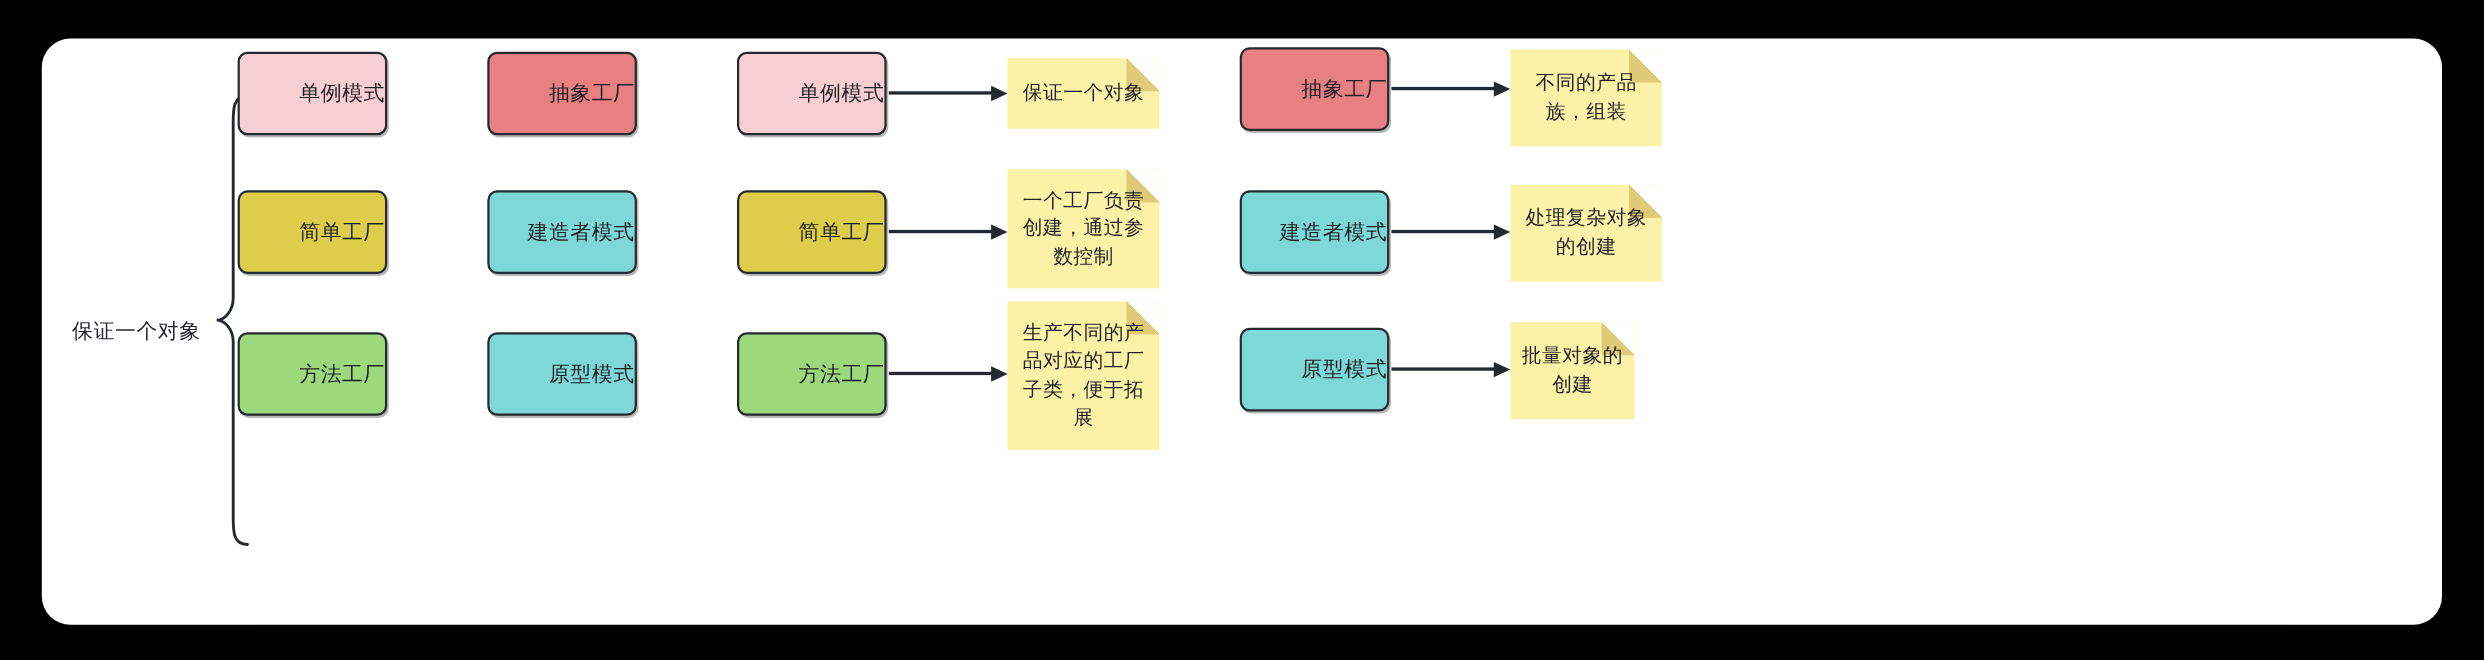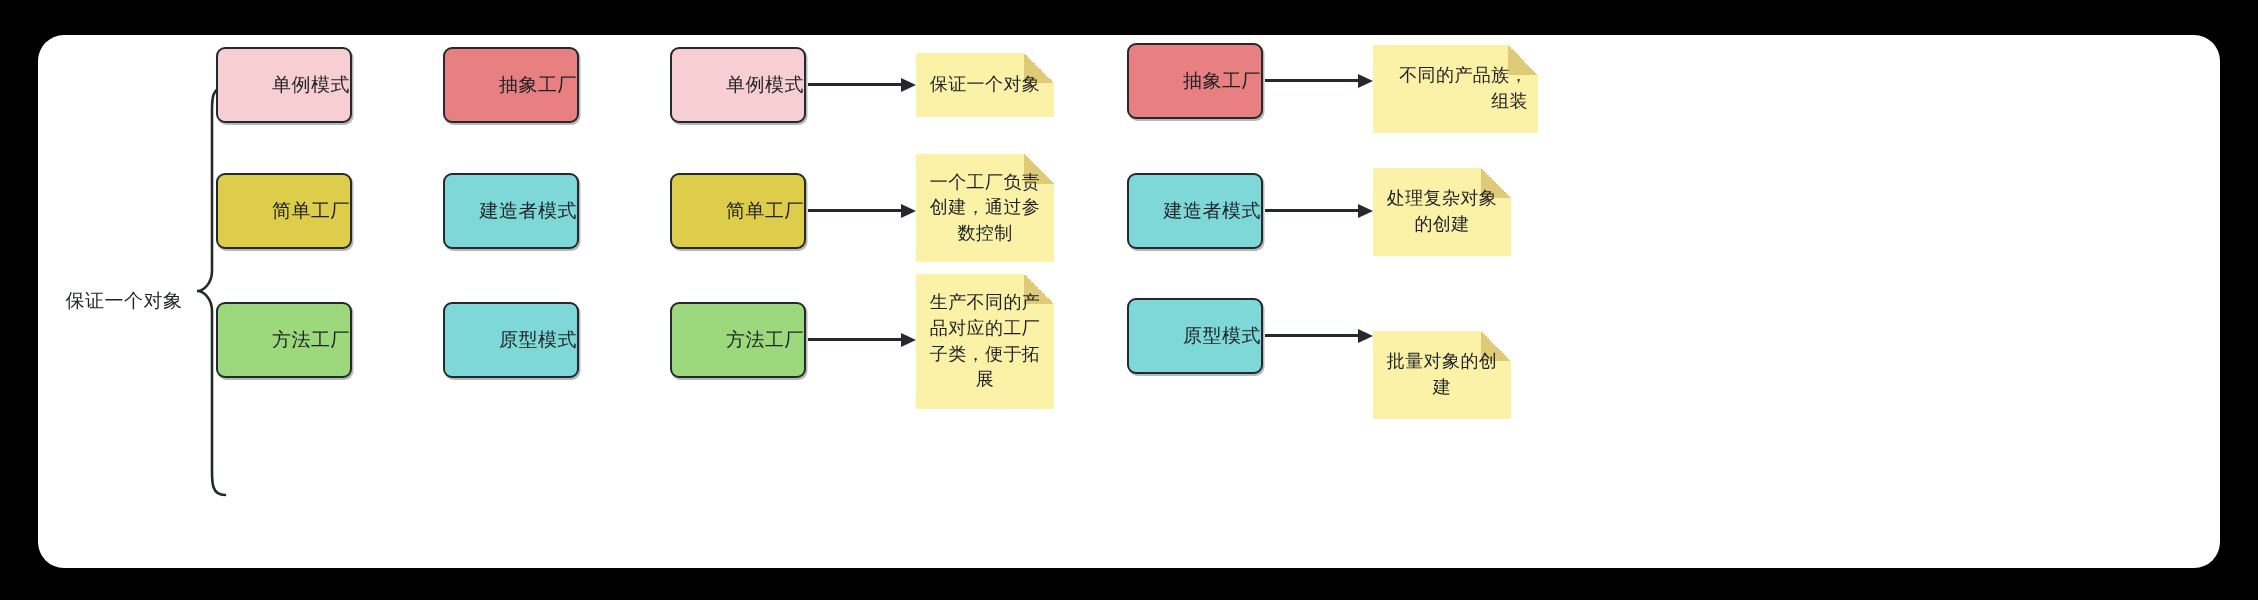--- a/index.html
+++ b/index.html
@@ -112,21 +112,21 @@
       <span class="txt">生产不同的产品对应的工厂子类，便于拓展</span>
     </div>
 
     <div class="pbox" style="left:1089px;top:8px;width:136px;height:76px;background:#e87f80">
       <span>抽象工厂</span>
     </div>
     <div class="arrow" style="left:1227px;top:39px;width:108px;">
       <div class="shaft" style="width:94px;"></div>
         <div class="head" style="left:93px;"></div>
     </div>
-    <div class="note" style="left:1335px;top:10px;width:165px;height:88px;text-align:right;">
+    <div class="note" style="left:1335px;top:10px;width:138px;height:88px;">
       <span class="fold"></span>
       <span class="txt">不同的产品族，组装</span>
     </div>
 
     <div class="pbox" style="left:1089px;top:138px;width:136px;height:76px;background:#7ed8d8">
       <span>建造者模式</span>
     </div>
     <div class="arrow" style="left:1227px;top:169px;width:108px;">
       <div class="shaft" style="width:94px;"></div>
         <div class="head" style="left:93px;"></div>
@@ -136,19 +136,19 @@
       <span class="txt">处理复杂对象的创建</span>
     </div>
 
     <div class="pbox" style="left:1089px;top:263px;width:136px;height:76px;background:#7ed8d8">
       <span>原型模式</span>
     </div>
     <div class="arrow" style="left:1227px;top:294px;width:108px;">
       <div class="shaft" style="width:94px;"></div>
         <div class="head" style="left:93px;"></div>
     </div>
-    <div class="note" style="left:1335px;top:258px;width:138px;height:88px;margin-top:38px;">
+    <div class="note" style="left:1335px;top:258px;width:113px;height:88px;">
       <span class="fold"></span>
       <span class="txt">批量对象的创建</span>
     </div>
 
   </div>
 </div>
 
 </body></html>

